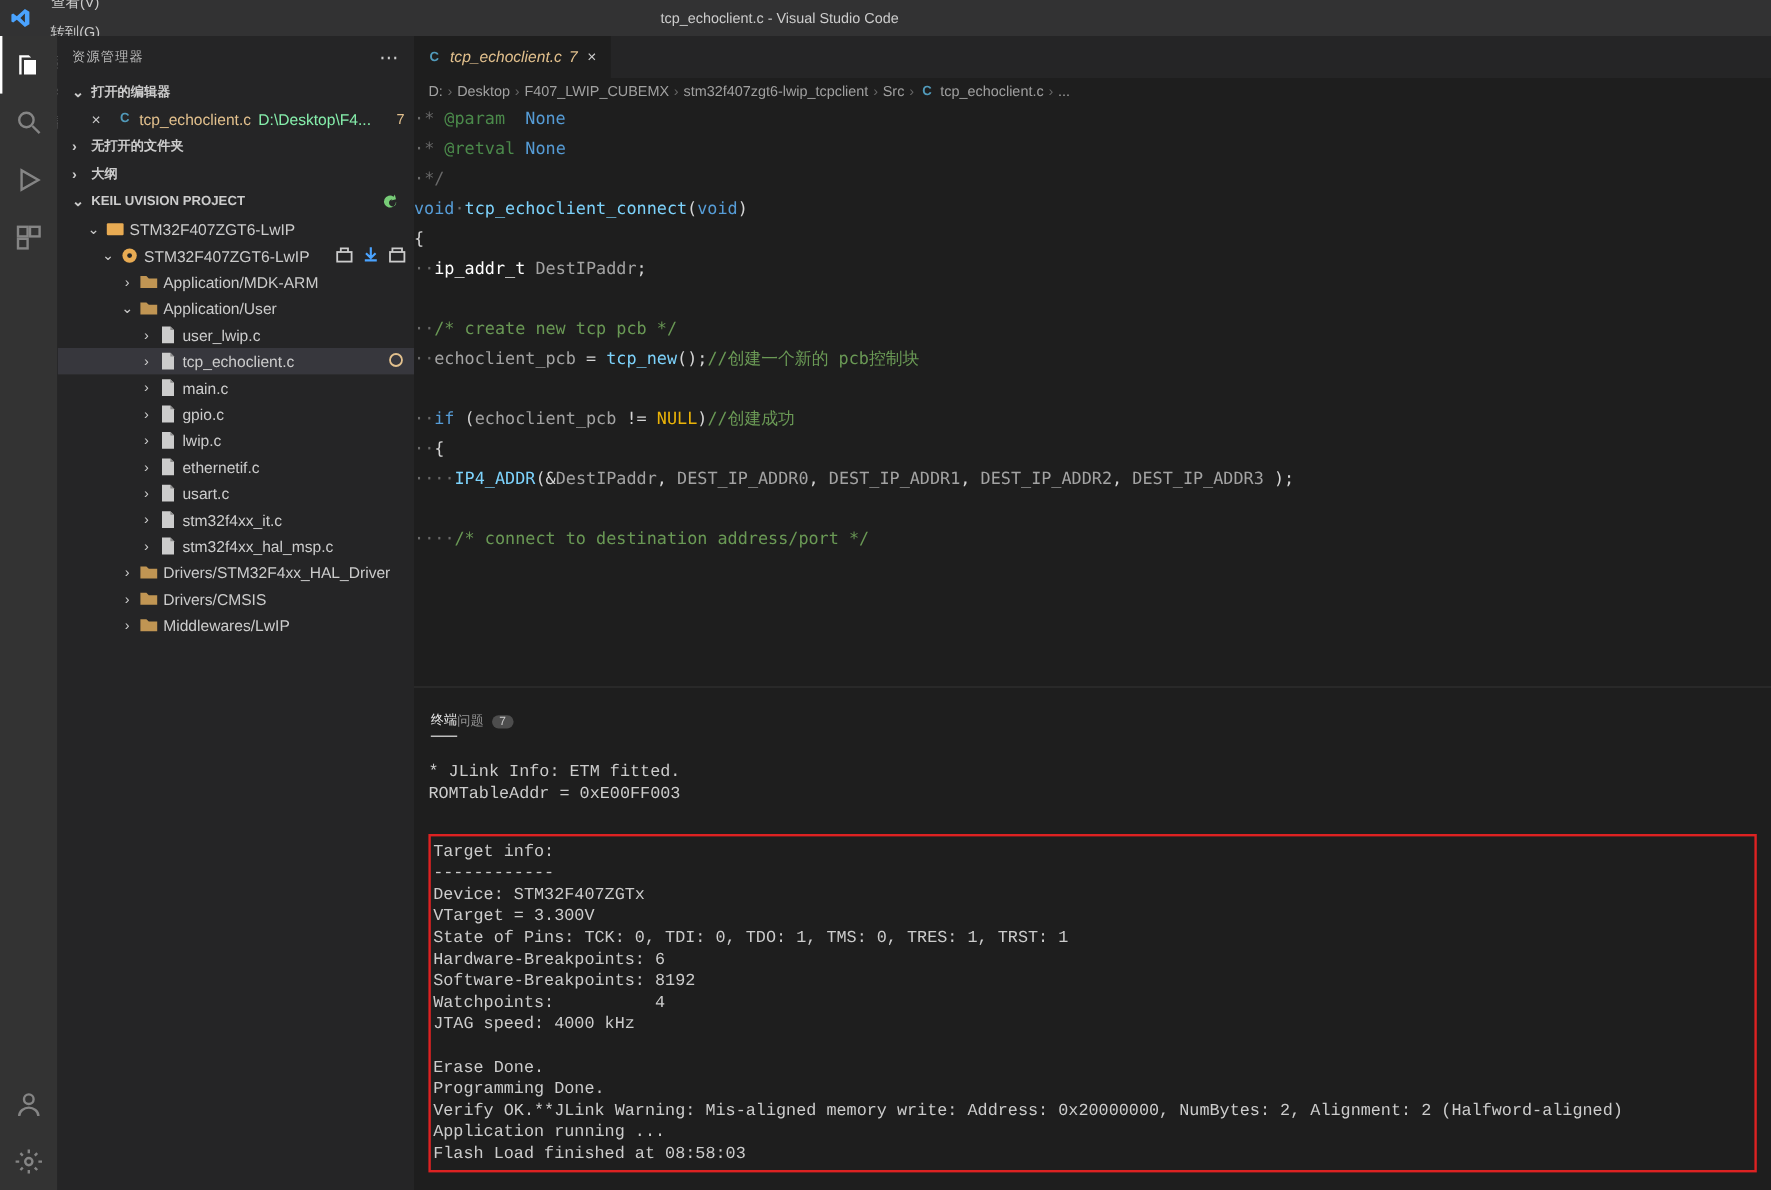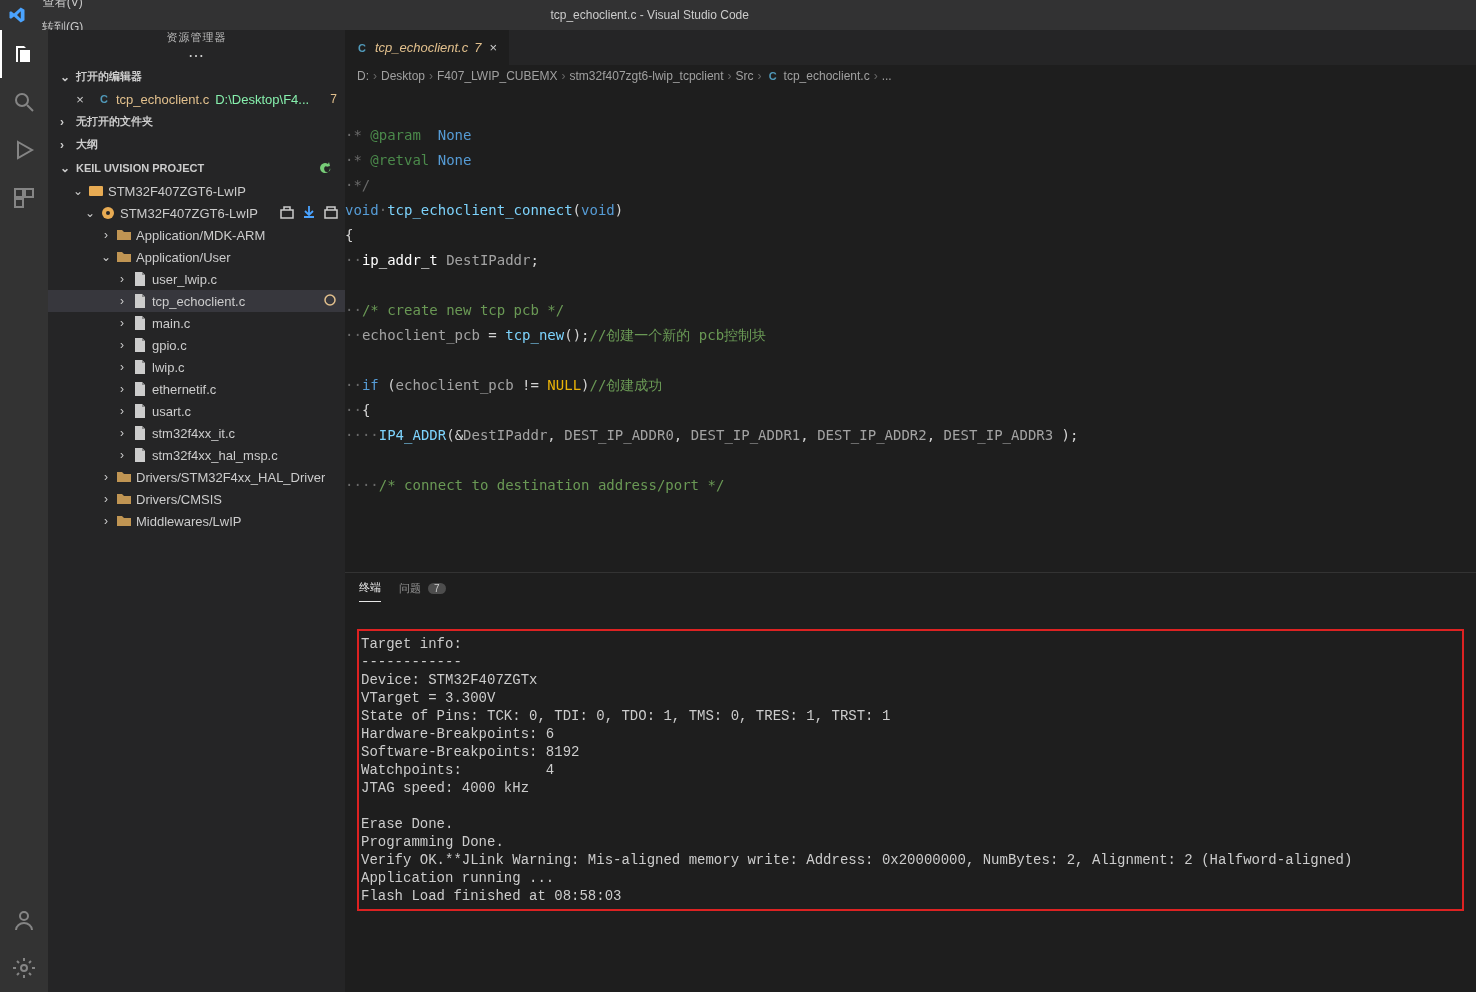--- a/index.html
+++ b/index.html
@@ -11,21 +11,21 @@
   .menubar { height:30px; background:#323233; display:flex; align-items:center; padding:0 4px; }
   .menubar .menu-item { padding:4px 8px; font-size:12px; color:#ccc; cursor:pointer; }
   .main { display:flex; height:calc(100% - 30px); }
   .activitybar { width:48px; background:#333333; display:flex; flex-direction:column; }
   .activitybar .act-item { height:48px; display:flex; align-items:center; justify-content:center; color:#858585; cursor:pointer; position:relative; }
   .activitybar .act-item.active { color:#fff; }
   .activitybar .act-item.active::before { content:''; position:absolute; left:0; top:0; bottom:0; width:2px; background:#fff; }
   .activitybar .act-item svg { width:24px; height:24px; }
   .activitybar .spacer { flex:1; }
   .sidebar { width:297px; background:#252526; display:flex; flex-direction:column; overflow:hidden; }
-  .sidebar-header { height:35px; display:flex; align-items:center; justify-content:space-between; padding:0 12px; font-size:11px; color:#bbb; letter-spacing:1px;flex-direction:column; }
+  .sidebar-header { height:35px; display:flex; align-items:center; justify-content:space-between; padding:0 12px; font-size:11px; color:#bbb; letter-spacing:1px; }
   .sidebar-header .more { color:#ccc; cursor:pointer; font-size:16px; }
   .sidebar .section { font-size:11px; font-weight:bold; color:#ccc; padding:4px 12px; display:flex; align-items:center; cursor:pointer; text-transform:uppercase; }
   .sidebar .section .chev { width:12px; margin-right:4px; font-size:12px; }
   .sidebar .section .actions { margin-left:auto; display:flex; gap:6px; }
   .sidebar .action-icon { width:16px; height:16px; color:#ccc; }
   .tree { font-size:13px; }
   .tree-item { display:flex; align-items:center; height:22px; padding-left:12px; cursor:pointer; color:#ccc; white-space:nowrap; overflow:hidden; }
   .tree-item.selected { background:#37373d; }
   .tree-item .chev { width:12px; font-size:12px; text-align:center; color:#ccc; }
   .tree-item .icon { width:16px; height:16px; margin:0 4px; flex-shrink:0; }
@@ -43,34 +43,34 @@
   .tabs { height:35px; background:#252526; display:flex; }
   .tab { display:flex; align-items:center; padding:0 10px; background:#1e1e1e; border-right:1px solid #252526; gap:6px; font-size:13px; cursor:pointer; }
   .tab .tab-name { color:#e2c08d; font-style:italic; }
   .tab .tab-badge { color:#e2c08d; font-style:italic; }
   .tab .tab-close { color:#ccc; cursor:pointer; padding:0 2px; }
   .breadcrumb { height:22px; display:flex; align-items:center; padding:0 12px; font-size:12px; color:#a0a0a0; gap:4px; white-space:nowrap; overflow:hidden; }
   .breadcrumb .bc-sep { color:#666; }
   .breadcrumb .bc-item { color:#a0a0a0; cursor:pointer; }
   .code-area { flex:1; display:flex; overflow:hidden; font-family:Consolas,monospace; font-size:14px; line-height:25px; position:relative;}
   .gutter { width:70px; text-align:right; padding-right:20px; color:#858585; user-select:none; }
-  .code { flex:1; white-space:pre; color:#d4d4d4;margin-top:36px; }
+  .code { flex:1; white-space:pre; color:#d4d4d4; }
   .tok-dim { color:#6a6a6a; }
   .tok-docvar { color:#4b8a4b; }
   .tok-kw { color:#569cd6; }
   .tok-fn { color:#7dd3fc; }
   .tok-type { color:#ffffff; }
   .tok-var { color:#a3a3a3; }
   .tok-pun { color:#d4d4d4; }
   .tok-com { color:#6a9955; }
   .tok-op { color:#d4d4d4; }
   .tok-const { color:#eab308; }
   .annot { position:absolute; pointer-events:none; z-index:10; }
   .panel { height:420px; background:#1e1e1e; border-top:1px solid #333; display:flex; flex-direction:column; }
-  .panel-tabs { height:30px; display:flex; align-items:center; gap:18px; padding:0 14px; font-size:11px; }
+  .panel-tabs { height:30px; display:flex; align-items:center; padding:0 14px; font-size:11px;margin-top:12px; }
   .panel-tab { color:#969696; cursor:pointer; padding:6px 0; }
   .panel-tab.active { color:#e7e7e7; border-bottom:1px solid #e7e7e7; }
   .panel-tab .count { display:inline-block; background:#4d4d4d; color:#ccc; border-radius:8px; padding:0 6px; font-size:10px; margin-left:4px; }
   .terminal { flex:1; font-family:Consolas,"Courier New",monospace; font-size:14px; line-height:18px; color:#ccc; padding:2px 12px 8px; white-space:pre; overflow:hidden; }
   .term-highlight { border:2px solid #d22; padding:4px 2px; margin:6px 0 2px;font-family:Liberation Mono, monospace; }
   .build-icon svg { stroke:#ccc; fill:none; stroke-width:1.5; }
   .dl-icon svg { stroke:#4aa3ff; fill:none; stroke-width:1.8; }
 </style>
 </head>
 <body>
@@ -356,20 +356,22 @@
 
     <div class="panel">
       <div class="panel-tabs">
         <span class="panel-tab active">终端</span>
         <span class="panel-tab">
           <span>问题</span>
           <span class="count">7</span>
         </span>
       </div>
       <div class="terminal">
+<div id="term-pre">* JLink Info: ETM fitted.
+ROMTableAddr = 0xE00FF003</div>
 <div class="term-highlight" id="term-hl">Target info:
 ------------
 Device: STM32F407ZGTx
 VTarget = 3.300V
 State of Pins: TCK: 0, TDI: 0, TDO: 1, TMS: 0, TRES: 1, TRST: 1
 Hardware-Breakpoints: 6
 Software-Breakpoints: 8192
 Watchpoints:          4
 JTAG speed: 4000 kHz
 

